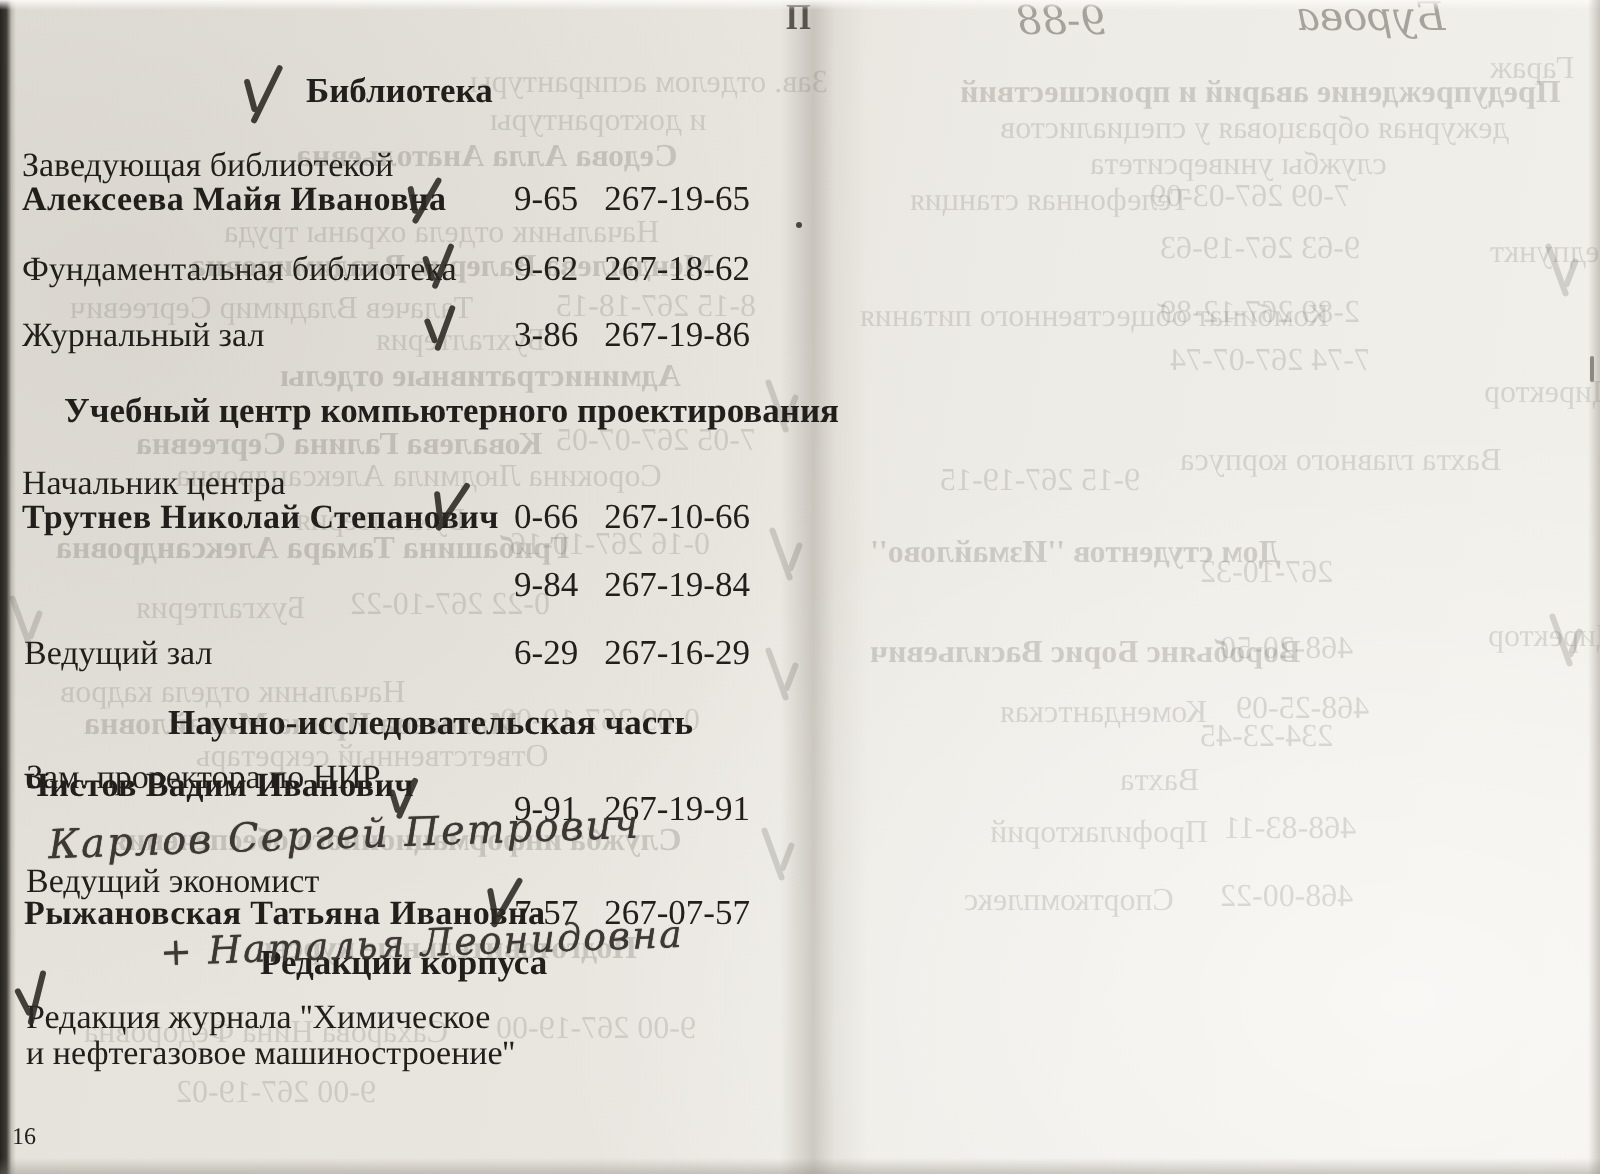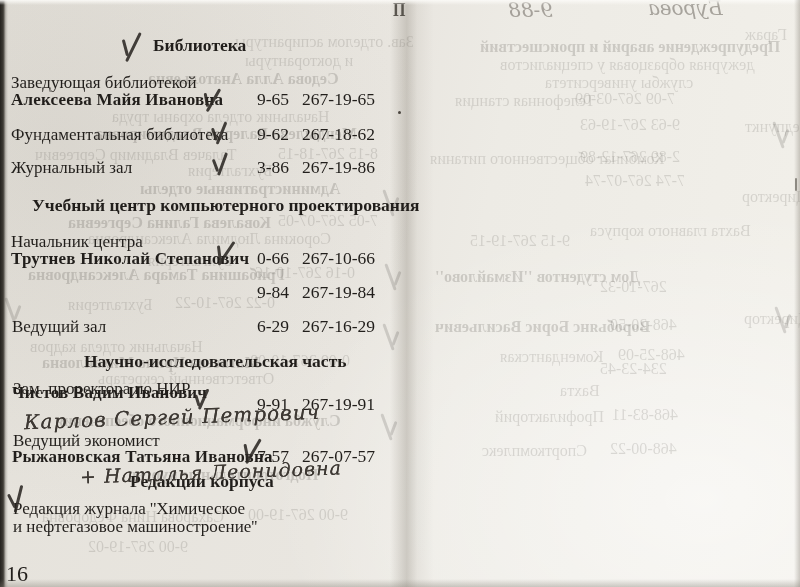--- a/index.html
+++ b/index.html
@@ -21,21 +21,21 @@
     background:linear-gradient(270deg,rgba(140,134,124,.42),rgba(140,134,124,0))}
   .gutter{position:absolute;left:390px;top:0;width:44px;height:587px;z-index:2;
     background:linear-gradient(90deg,rgba(125,118,106,0) 0%,rgba(125,118,106,.30) 38%,rgba(155,148,137,.12) 62%,rgba(125,118,106,0) 100%)}
   
   .t{position:absolute;font-size:17px;line-height:18px;white-space:nowrap;z-index:3}
   .b{font-weight:bold;letter-spacing:.2px}
   .hdr{position:absolute;font-weight:bold;font-size:17.5px;line-height:18px;white-space:nowrap;z-index:3}
   .nums{position:absolute;text-align:right;font-size:17.5px;line-height:18px;white-space:nowrap;z-index:3}
   .nums .ph{margin-left:13px}
   .numsL{left:182px;width:193px}
-  .pagenum{position:absolute;font-size:22px;z-index:3}
+  .pagenum{position:absolute;font-size:12px;z-index:3}
   
   .check{position:absolute;width:20px;height:30px;opacity:.88;z-index:4}
   .check i{position:absolute;display:block;background:#2c2824;border-radius:2px}
   .check .a{left:14%;top:30%;width:2.6px;height:50%;transform:rotate(-21deg)}
   .check .v{left:50%;top:2%;width:2.9px;height:93%;transform:rotate(20deg)}
   .check.ghost{opacity:.16;transform:scaleX(-1)}
   
   .hw{position:absolute;font-family:"DejaVu Serif","Liberation Serif",serif;font-style:italic;
     color:#3d3833;white-space:nowrap;z-index:4;text-shadow:0 0 .5px #3d3833}
   

